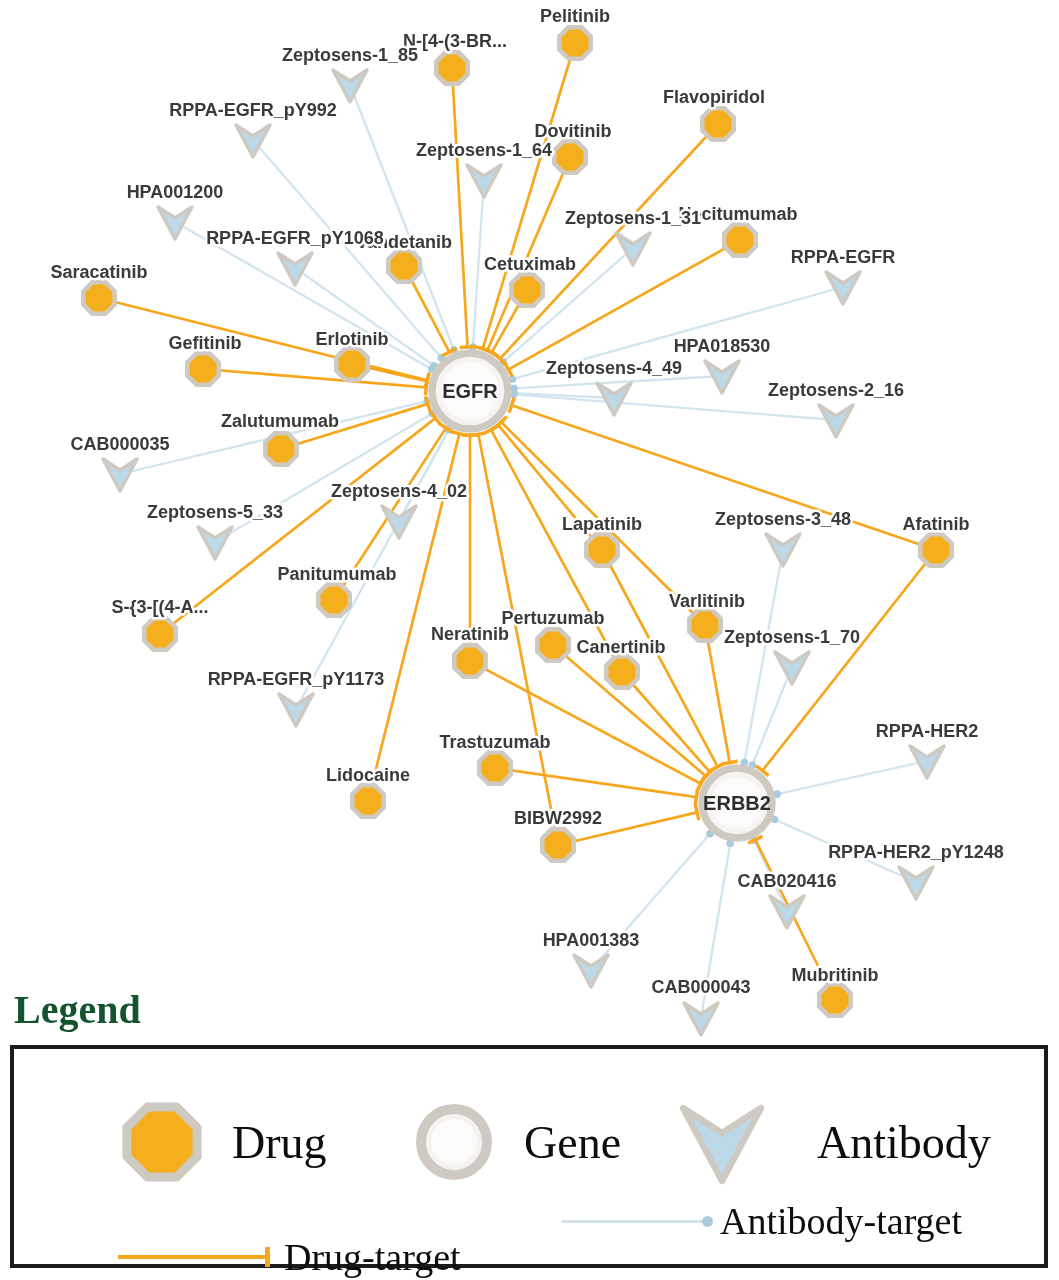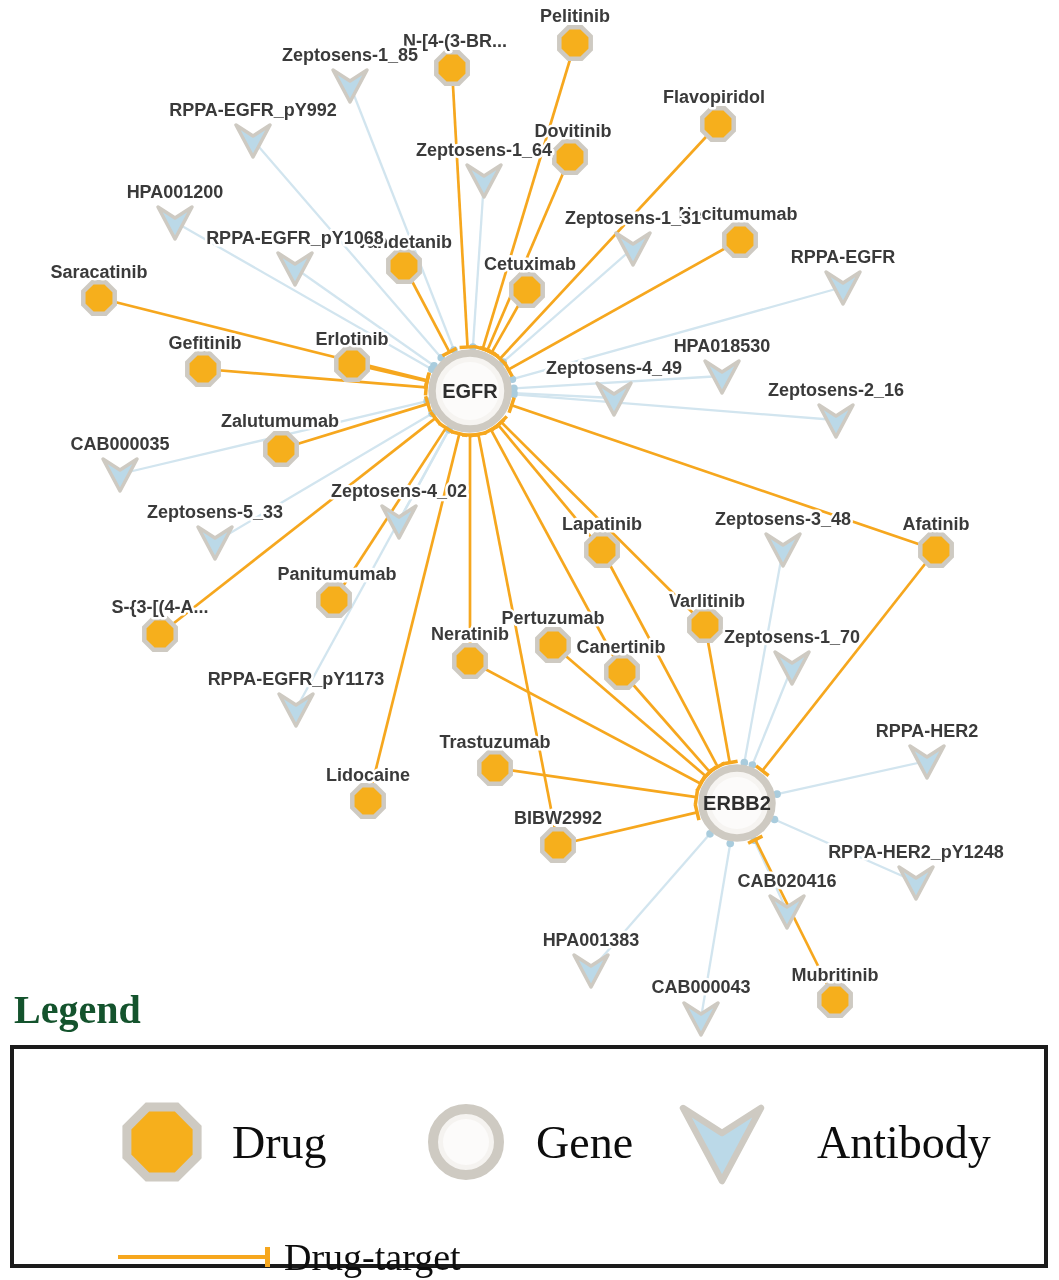--- a/index.html
+++ b/index.html
@@ -10,21 +10,21 @@
   .legend-title{position:absolute;left:14px;top:986px;z-index:2;font-family:"Liberation Serif",serif;font-size:40px;font-weight:bold;color:#14532d;}
   .legend-box{position:absolute;left:10px;top:1045px;width:1030px;height:215px;border:4px solid #1b1b1b;background:#ffffff;z-index:2;}
   .legend-item{position:absolute;display:flex;align-items:center;}
   .li-label{font-family:"Liberation Serif",serif;font-size:46px;color:#0d0d0d;margin-left:22px;white-space:nowrap;}
   .li-label.small{font-size:38px;margin-left:16px;}
   .drug-sample{position:relative;width:150px;height:4px;background:var(--drug-edge);display:inline-block;}
   .drug-sample .tee{position:absolute;right:-2px;top:-8px;width:5px;height:20px;background:var(--drug-edge);}
   .ab-sample{position:relative;width:142px;height:3px;background:var(--antibody-edge);display:inline-block;}
   .ab-sample .dot{position:absolute;right:-9px;top:-4px;width:11px;height:11px;border-radius:50%;background:var(--antibody-dot);}
   #li-drug{left:100px;top:45px;}
-  #li-gene{left:404px;top:45px;justify-content:flex-end;}
+  #li-gene{left:392px;top:45px;justify-content:flex-end;}
   #li-antibody{left:660px;top:45px;gap:25px;}
   #li-dt{left:104px;top:150px;margin-top:36px;}
   #li-at{left:548px;top:150px;}
 </style>
 </head>
 <body>
 
 <div id="canvas">
   <svg id="graph" width="1059" height="1280">
       <g>
@@ -442,14 +442,20 @@
         <polygon points="-39,-34 0,-9 39,-34 0,39" style="fill:var(--antibody-fill);stroke:var(--node-ring);stroke-width:6.5;stroke-linejoin:round;"></polygon>
       </svg>
       <span class="li-label">Antibody</span>
     </div>
     <div class="legend-item" id="li-dt">
       <span class="drug-sample">
           <i class="tee"></i>
         </span>
       <span class="li-label small">Drug-target</span>
     </div>
+    <div class="legend-item" id="li-at">
+      <span class="ab-sample">
+          <i class="dot"></i>
+        </span>
+      <span class="li-label small">Antibody-target</span>
+    </div>
   </div>
 </div>
 
 </body></html>

